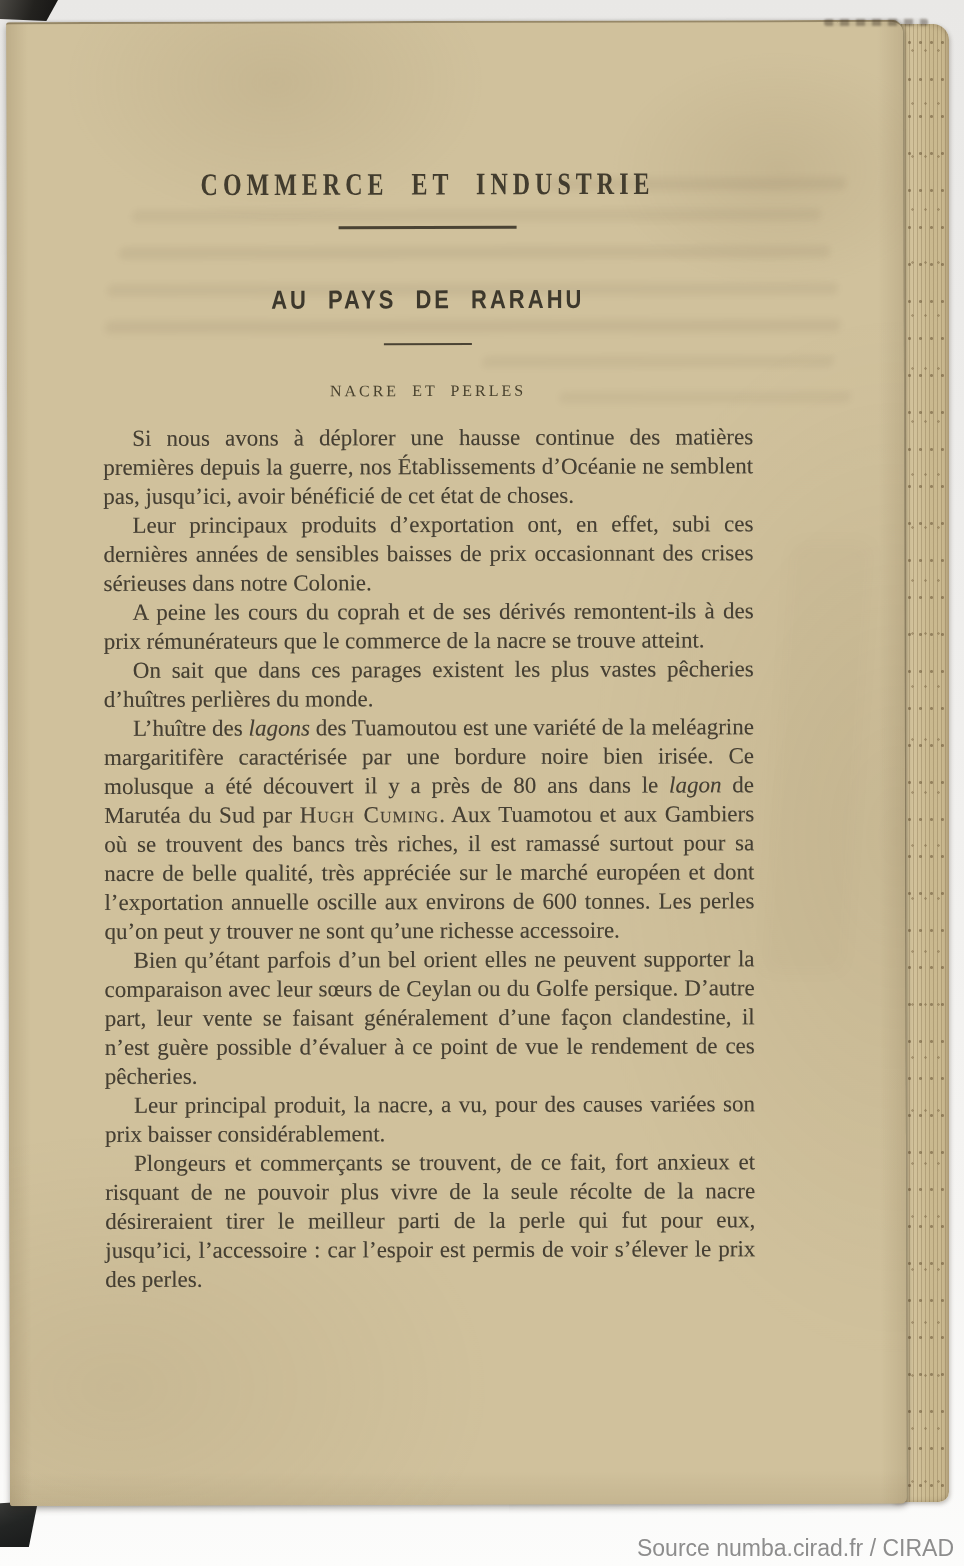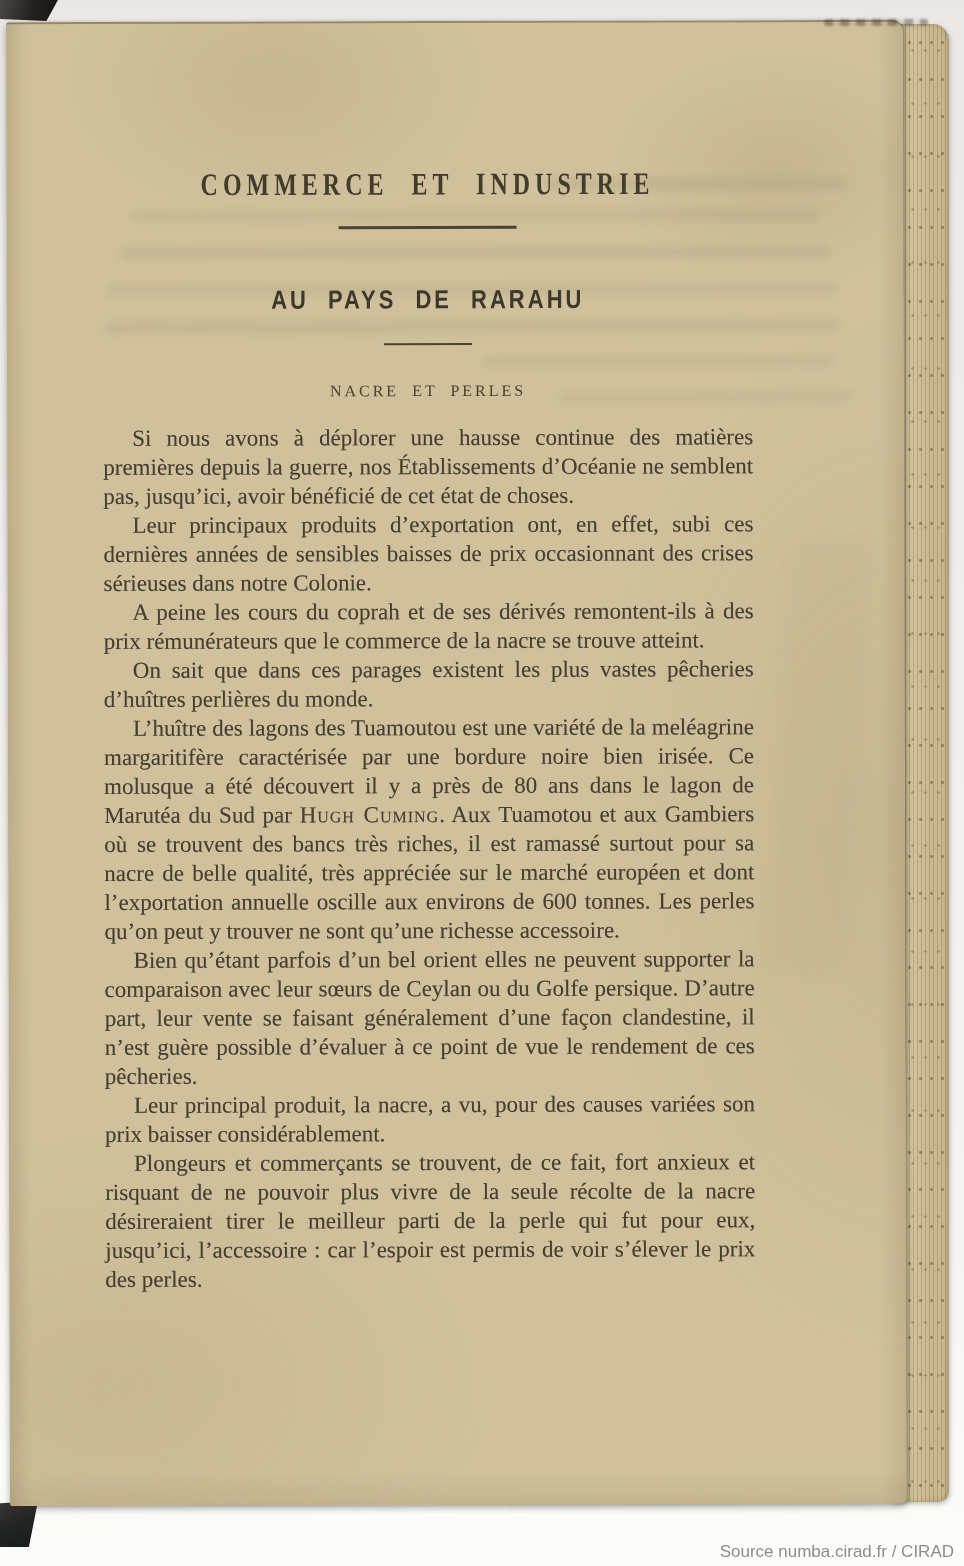--- a/index.html
+++ b/index.html
@@ -88,27 +88,27 @@
     text-align:center;transform:scaleY(1.18);color:#3d382c;white-space:nowrap;
   }
   .rule-thin{width:88px;height:2px;background:var(--rule);margin:32px auto 0;}
   .section{
     margin:38px 0 0;font-weight:400;font-size:16px;line-height:1;
     letter-spacing:3px;word-spacing:6px;text-align:center;color:#49422f;white-space:nowrap;
   }
   .body{margin-top:24px;font-size:23px;line-height:29px;text-align:justify;
         text-shadow:0.2px 0.2px 0 rgba(70,60,45,.35);}
   .body p{margin:0;text-indent:29px;}
-  .it{}
+  .it{font-style:italic;}
   .sc{font-variant:small-caps;letter-spacing:1px;font-family:Liberation Serif, serif;}
 
   
   .attribution{
     position:absolute;right:10px;bottom:4px;z-index:10;
-    font-family:"Liberation Sans",sans-serif;font-size:17px;color:var(--footer-text);text-align:right;
+    font-family:"Liberation Sans",sans-serif;font-size:23px;color:var(--footer-text);text-align:right;
   }
 </style>
 </head>
 <body>
 
 <div class="binding-top"></div>
 <div class="binding-bottom"></div>
 
 <div class="page-stack"></div>
 

